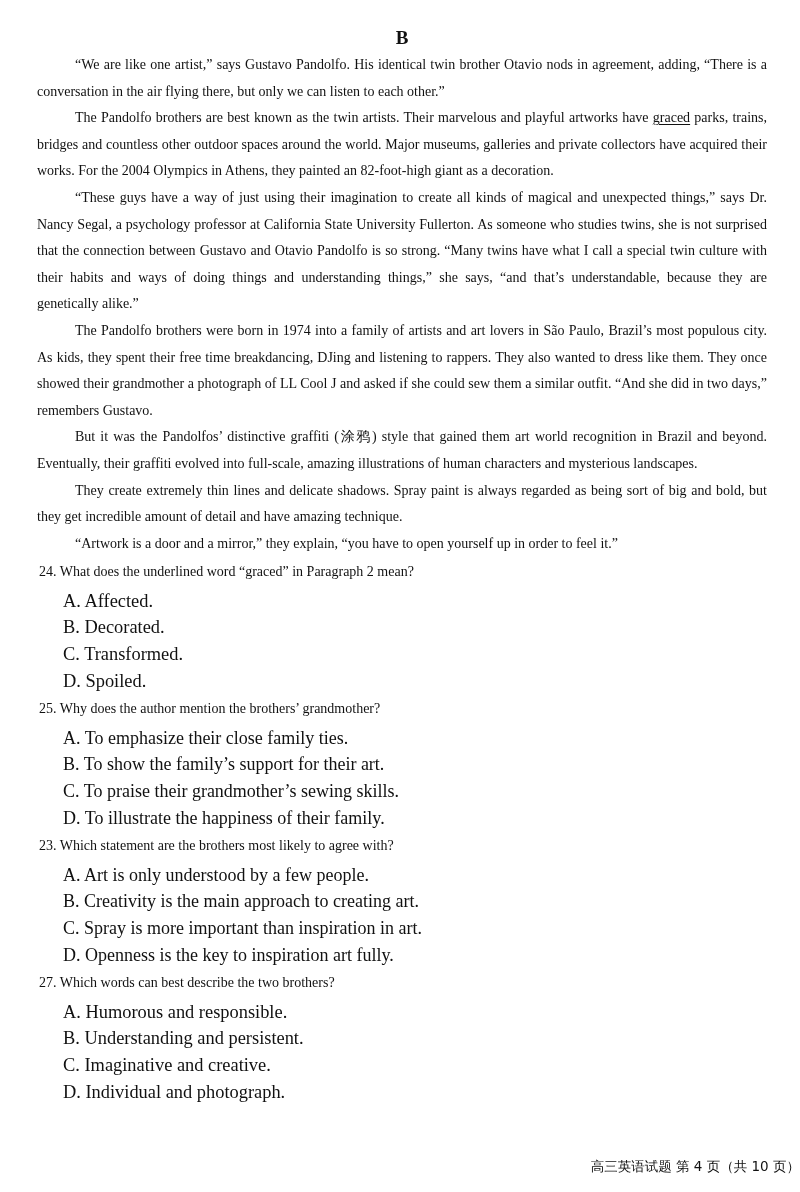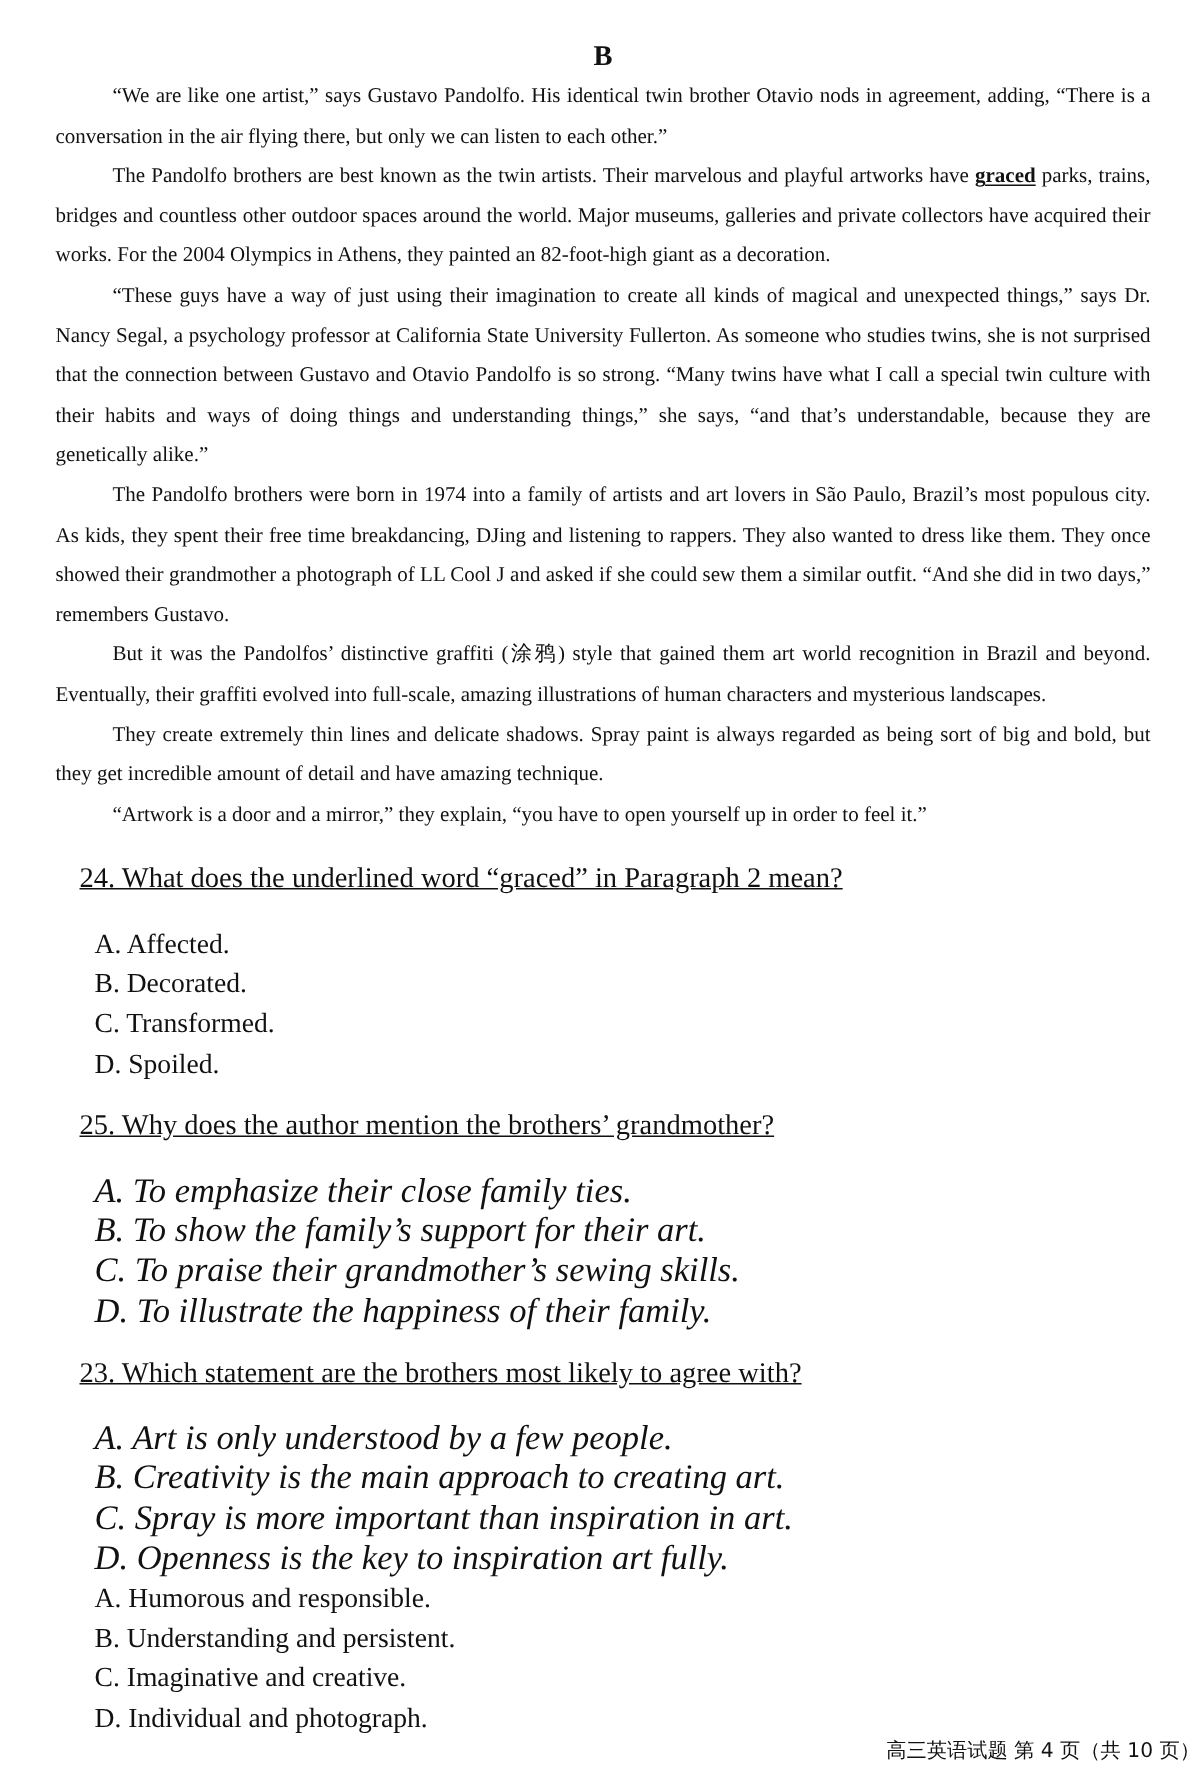--- a/index.html
+++ b/index.html
@@ -1,25 +1,25 @@
 <!DOCTYPE html>
 <html><head>
 <meta charset="utf-8">
 <style>
   html, body { margin: 0; padding: 0; background: #ffffff; }
   body { width: 800px; height: 1192px; position: relative; overflow: hidden; color: #111; font-family: "Liberation Serif", serif; }
   .page { position: absolute; left: 37px; top: 26px; width: 730px; }
   .section-title { text-align: center; font-weight: bold; font-size: 19px; line-height: 24px; margin: 0 0 2px 0; }
   .para { font-size: 14px; line-height: 26.6px; text-align: justify; text-indent: 38px; margin: 0; }
-  .u { text-decoration: underline; font-weight: bold; text-underline-offset: 2px; }
-  .q { font-size: 19px; line-height: 26.6px; margin: 16px; text-decoration: underline; }
+  .u { text-decoration: underline; font-weight: normal; text-underline-offset: 2px; }
+  .q { font-size: 14px; line-height: 26.6px; margin: 2px; }
   .opts-row { display: flex; font-size: 18.4px; line-height: 26.6px; padding-left: 26px; flex-direction: column; }
   .opts-row .o4 { width: 195px; }
   .opts-row .o2 { width: 390px; }
-  .opt-line { font-size: 23px; line-height: 26.6px; padding-left: 26px; font-style: italic; }
+  .opt-line { font-size: 18px; line-height: 26.6px; padding-left: 26px; }
   .footer { position: absolute; left: 0; width: 800px; top: 1158px; text-align: right; font-size: 13.5px; font-family: "DejaVu Sans", sans-serif; }
 </style>
 </head>
 <body>
 
 <div class="page">
   <div class="section-title">B</div>
 
   <div>
     <p class="para"><span>“We are like one artist,” says Gustavo Pandolfo. His identical twin brother Otavio nods in agreement, adding, “There is a conversation in the air flying there, but only we can listen to each other.”</span></p>
@@ -51,20 +51,21 @@
 
   <div>
     <p class="q">23. Which statement are the brothers most likely to agree with?</p>
     <div class="opt-line">A. Art is only understood by a few people.</div>
     <div class="opt-line">B. Creativity is the main approach to creating art.</div>
     <div class="opt-line">C. Spray is more important than inspiration in art.</div>
     <div class="opt-line">D. Openness is the key to inspiration art fully.</div>
   </div>
 
   <div>
+    <p class="q">27. Which words can best describe the two brothers?</p>
     <div class="opts-row">
       <span class="o2">A. Humorous and responsible.</span>
       <span>B. Understanding and persistent.</span>
     </div>
     <div class="opts-row">
       <span class="o2">C. Imaginative and creative.</span>
       <span>D. Individual and photograph.</span>
     </div>
   </div>
 </div>

